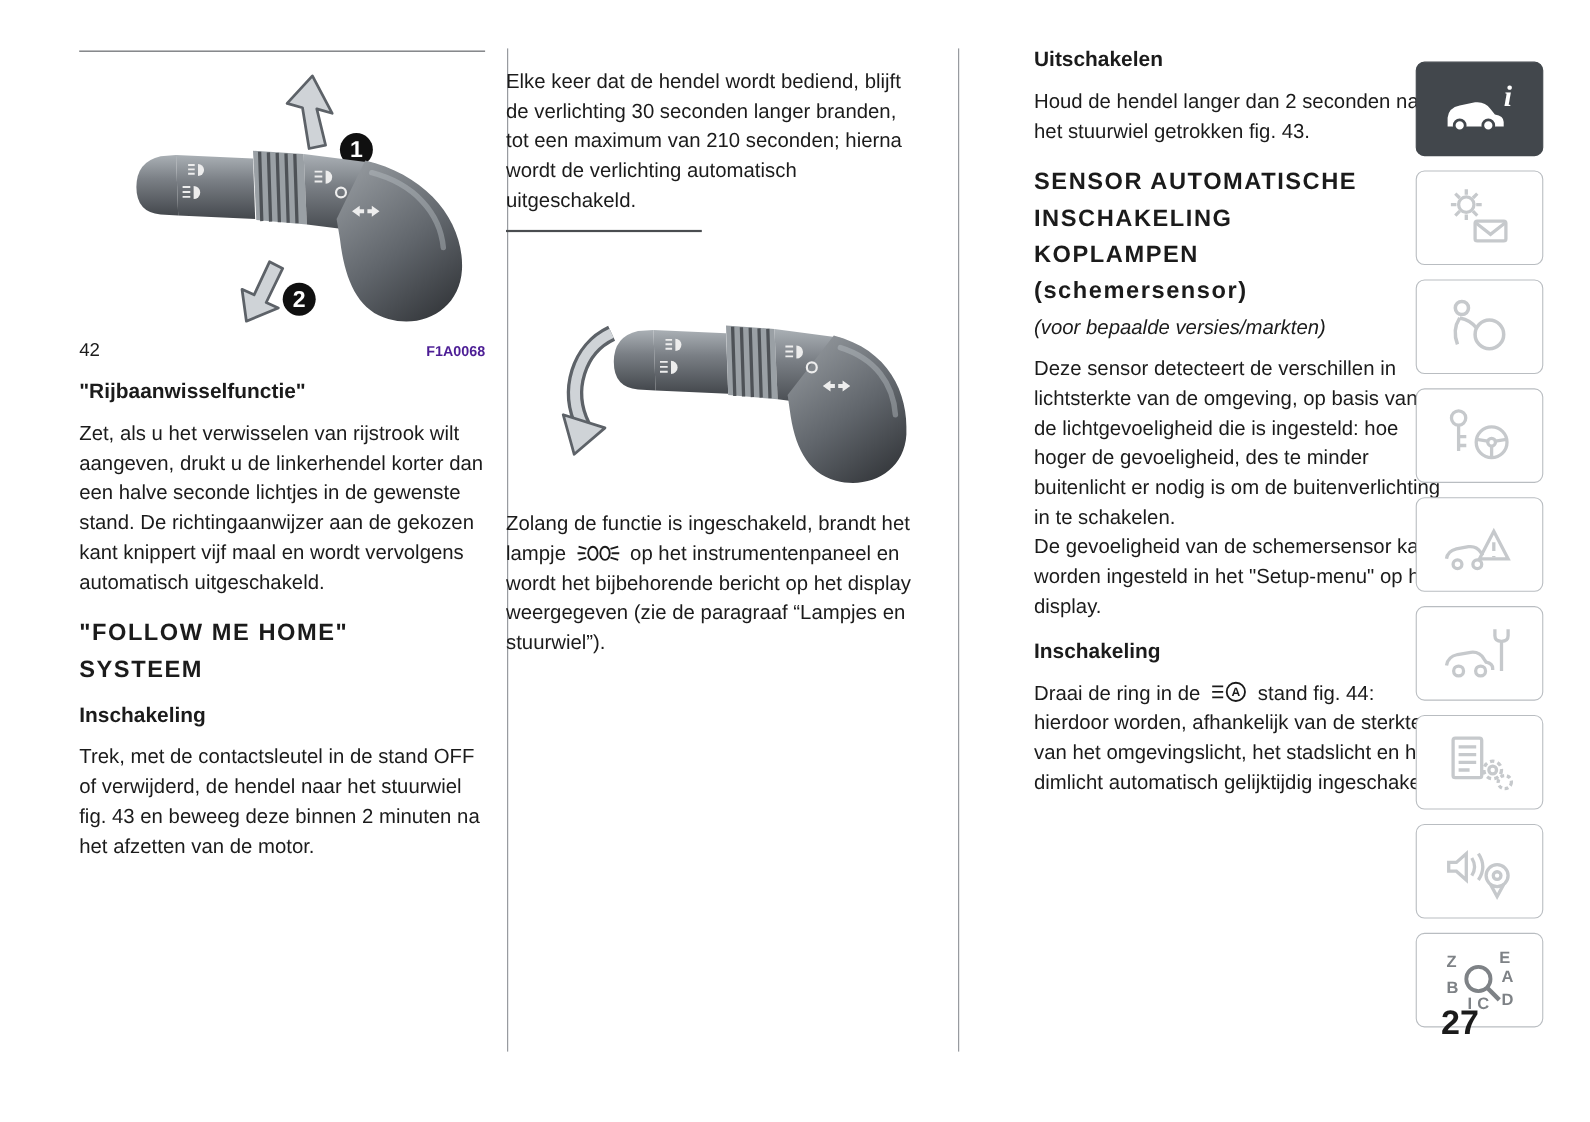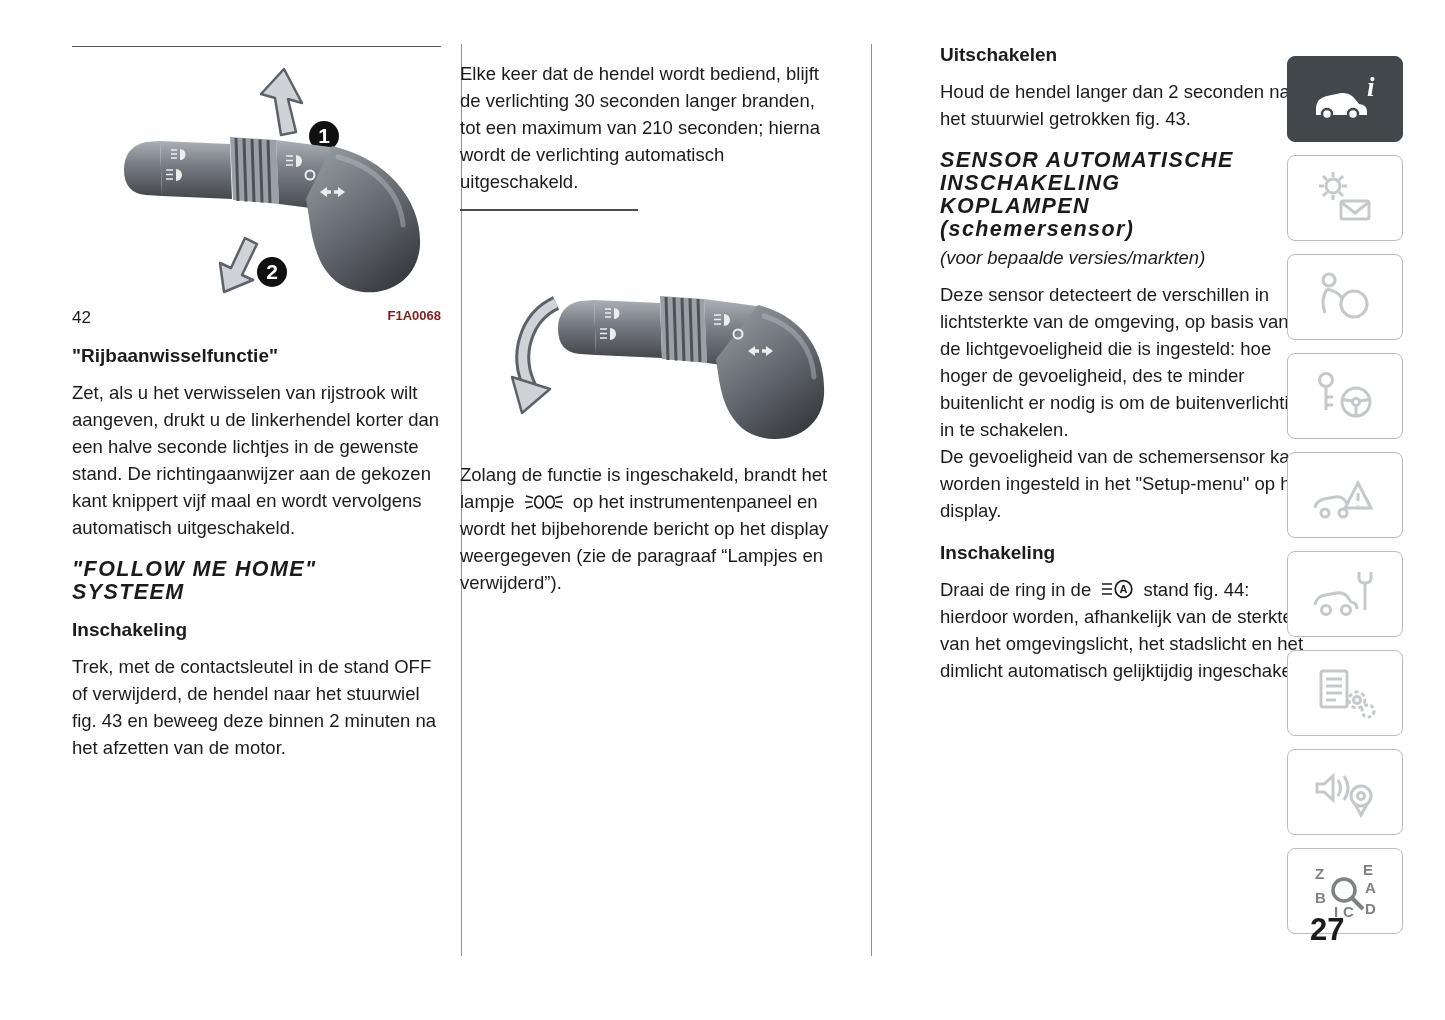--- a/index.html
+++ b/index.html
@@ -21,28 +21,28 @@
   #col3 { left:940px; top:43px; width:373px; }
 
   p.body { font-size:18.5px; line-height:27px; margin:0 0 17px 0; }
   p.body.tight { margin-bottom:0; }
   p.note { font-size:18.5px; line-height:26px; margin:0 0 10px 0;font-style:italic; }
 
   .h-sub { font-size:19px; font-weight:bold; line-height:24px; margin:14px 0 11px 0; }
   .h-sub.first { margin-top:0; }
   .h-big {
     font-size:21.5px; font-weight:bold; letter-spacing:1.4px;
-    line-height:23px; white-space:pre-line; margin:8px 0 14px 0;font-style:italic;
+    line-height:33px; white-space:pre-line; margin:8px 0 14px 0;
   }
 
   figure { margin:0; }
   figure.ruled { border-top:1px solid #55585c; padding-top:2px; }
-  .figcap { display:flex; justify-content:space-between; align-items:flex-start; margin-top:5px; margin-bottom:16px; }
+  .figcap { display:flex; justify-content:space-between; align-items:center; margin-top:5px; margin-bottom:16px; }
   .fignum { font-size:17px; color:#1b1b1b; }
-  .figcode { font-size:13px; font-weight:bold; color:#7f1d1d; }
+  .figcode { font-size:13px; font-weight:bold; color:#4c1d95; }
 
   .shortrule { width:178px; height:2px; background:#4a4d50; margin:0 0 26px 0; }
 
   .ficon { display:inline-block; vertical-align:-3px; margin:0 4px; }
   .ficon svg { display:block; }
 
   .sidebar { position:absolute; left:1287px; top:56px; width:116px; }
   .tab {
     width:116px; height:86px; border:1px solid #b9bdc1; border-radius:8px;
     display:flex; align-items:center; justify-content:center;
@@ -183,21 +183,21 @@
     </figure>
 
     <p class="body tight">
       <span>Zolang de functie is ingeschakeld, brandt het lampje </span><span class="ficon"><svg width="40" height="18" viewBox="0 0 40 18">
             <g stroke="#1b1b1b" stroke-width="1.7" fill="none">
               <path d="M2 3 L9 5 M1 9 L8 9 M2 15 L9 13"></path>
               <ellipse cx="15" cy="9" rx="4.3" ry="6"></ellipse>
               <ellipse cx="26" cy="9" rx="4.3" ry="6"></ellipse>
               <path d="M38 3 L31 5 M39 9 L32 9 M38 15 L31 13"></path>
             </g>
-          </svg></span><span> op het instrumentenpaneel en wordt het bijbehorende bericht op het display weergegeven (zie de paragraaf “Lampjes en verwijderd”).</span>
+          </svg></span><span> op het instrumentenpaneel en wordt het bijbehorende bericht op het display weergegeven (zie de paragraaf “Lampjes en stuurwiel”).</span>
     </p>
   </section>
 
   <section class="col" id="col3">
     <h3 class="h-sub first">Uitschakelen</h3>
     <p class="body">Houd de hendel langer dan 2 seconden naar het stuurwiel getrokken fig. 43.</p>
 
     <h2 class="h-big" style="margin-bottom:4px">SENSOR AUTOMATISCHE
 INSCHAKELING
 KOPLAMPEN

